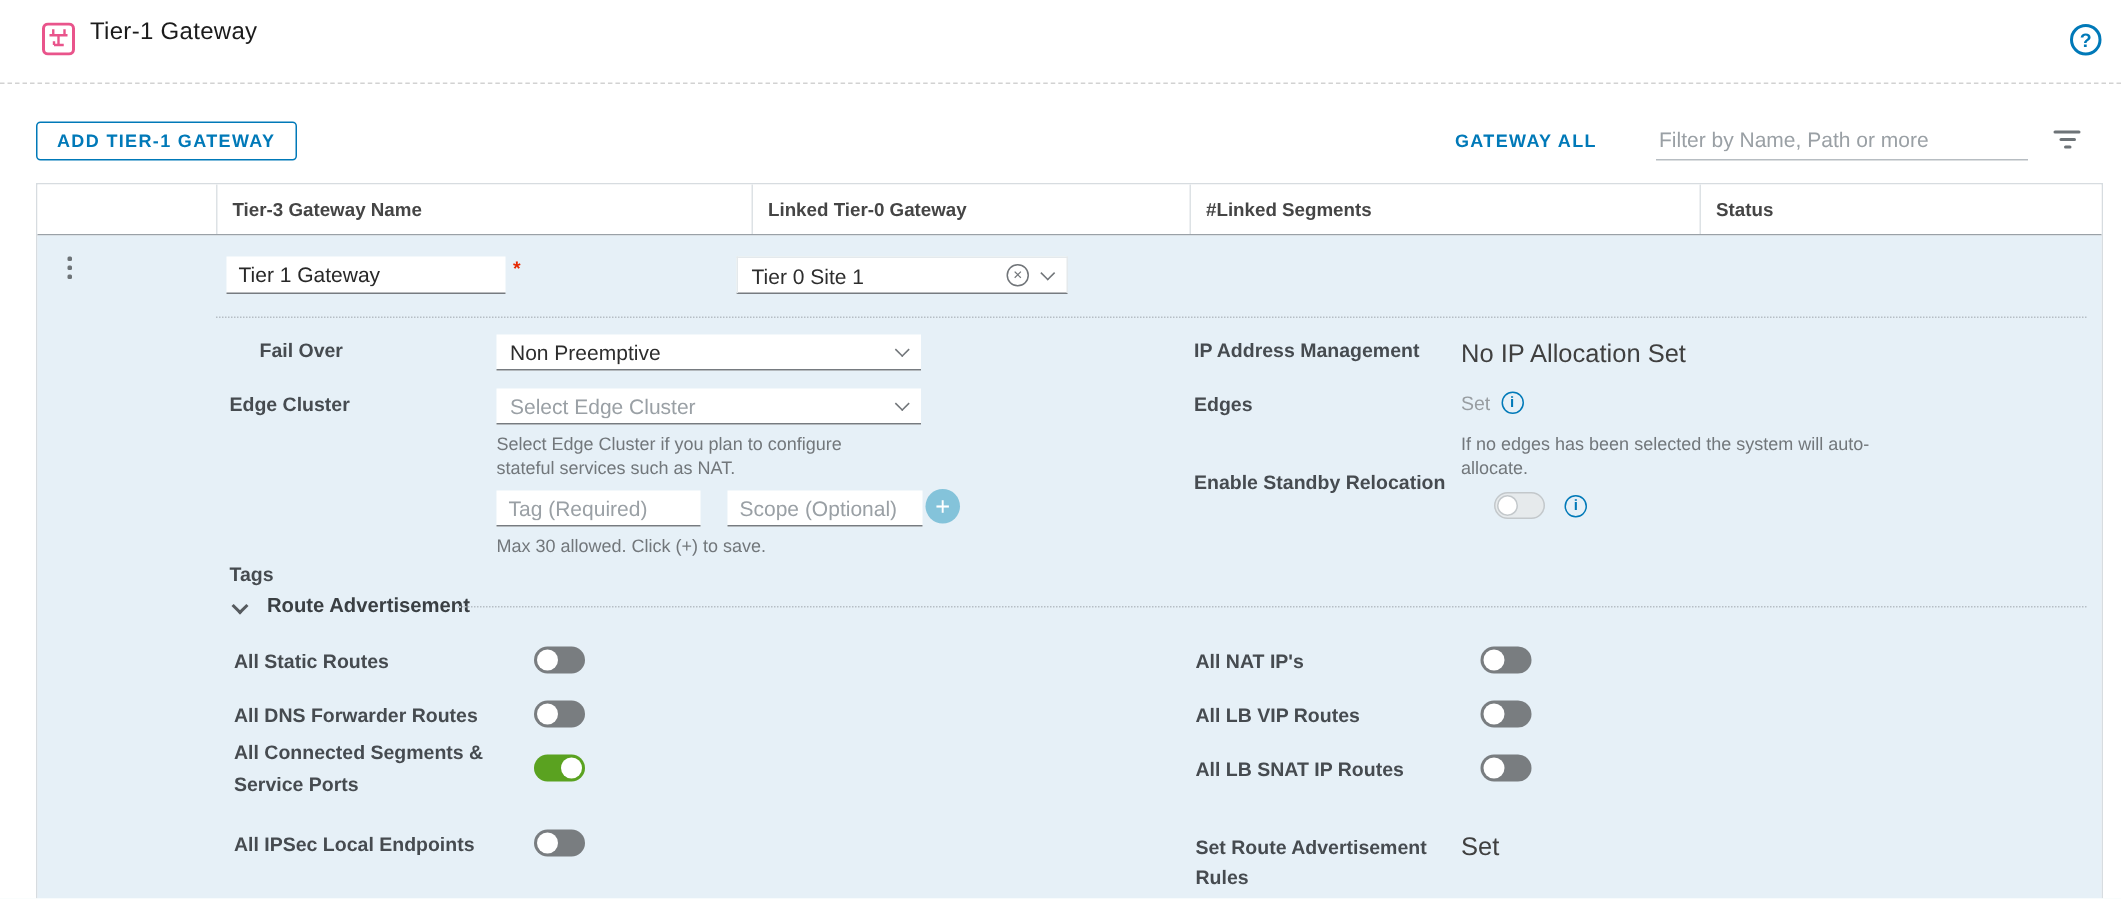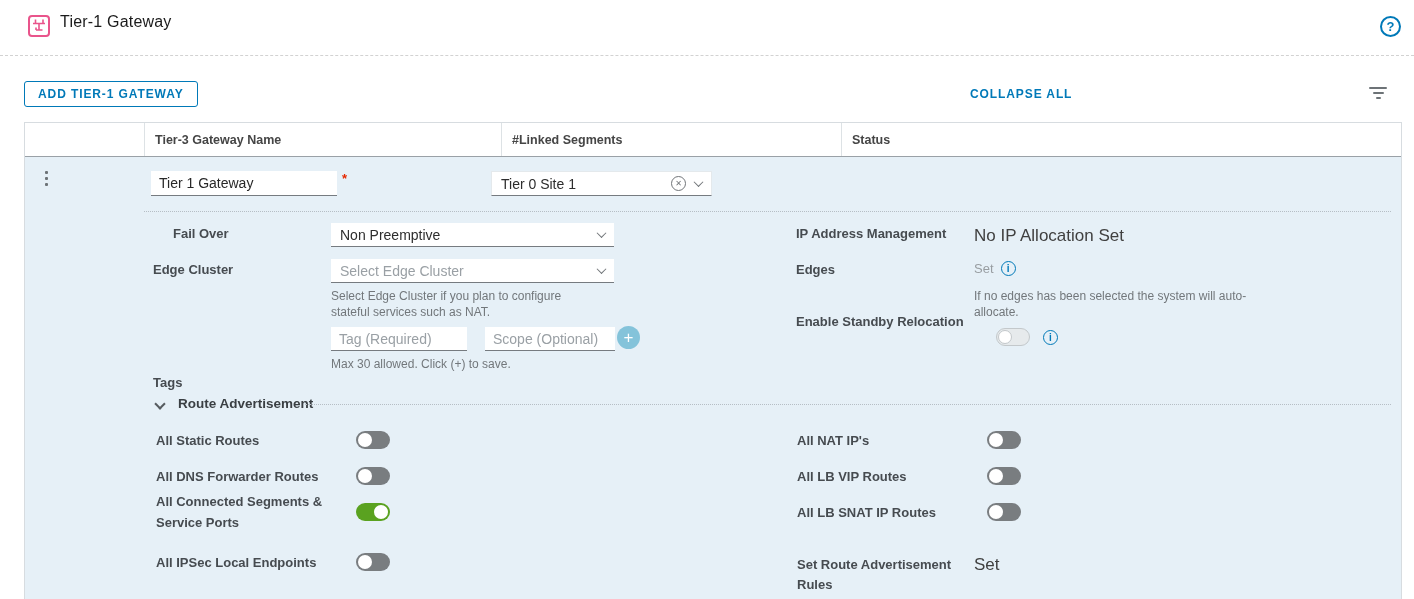--- a/index.html
+++ b/index.html
@@ -100,31 +100,35 @@
     <svg width="22" height="22" viewBox="0 0 22 22">
       <rect x="1" y="1" width="20" height="20" rx="3" fill="none" stroke="#e9548b" stroke-width="2"></rect>
       <path d="M5 8.5 H17 M7.5 4.5 V8.5 M15 4.5 V8.5 M11 8.5 V15 M11 15 H14.5 M8 12.5 V15 M8 15 H11" fill="none" stroke="#e9548b" stroke-width="1.6"></path>
     </svg>
   </span>
   <div class="page-title">Tier-1 Gateway</div>
   <div class="help-icon">?</div>
   <div class="dash-sep"></div>
 
   <button class="add-btn">ADD TIER-1 GATEWAY</button>
-  <div class="collapse-all">COLLAPSE ALL</div>
+  <div class="collapse-all">GATEWAY ALL</div>
+  <div class="filter-wrap">
+    <input type="text" placeholder="Filter by Name, Path or more" style="">
+  </div>
   <div class="filter-icon">
       <i></i>
       <i></i>
       <i></i>
     </div>
 
   <div class="grid">
     <div class="thead">
       <div class="th c0"></div>
       <div class="th c1">Tier-3 Gateway Name</div>
+      <div class="th c2">Linked Tier-0 Gateway</div>
       <div class="th c3">#Linked Segments</div>
       <div class="th c4">Status</div>
     </div>
 
     <div class="row">
 
       <div class="abs kebab">
           <i></i>
           <i></i>
           <i></i>

